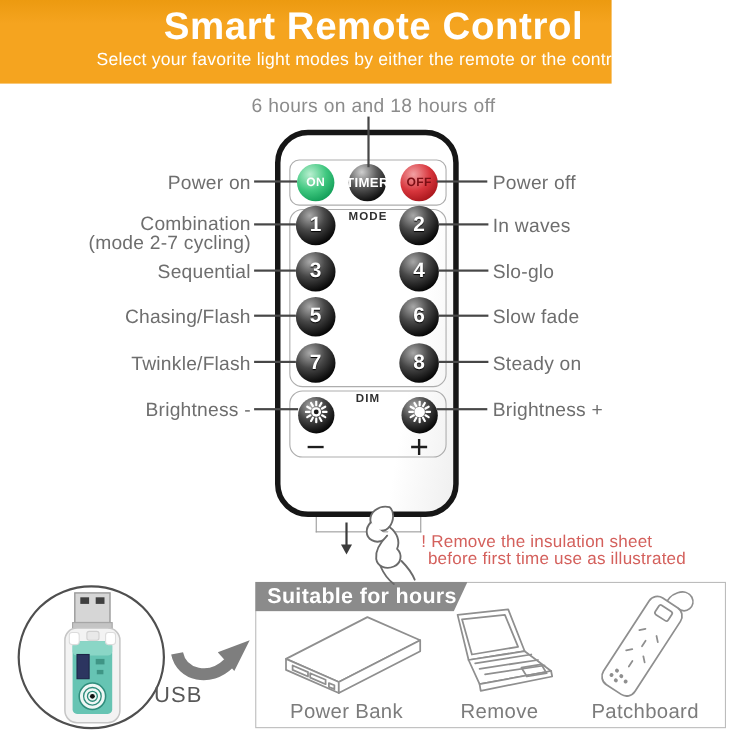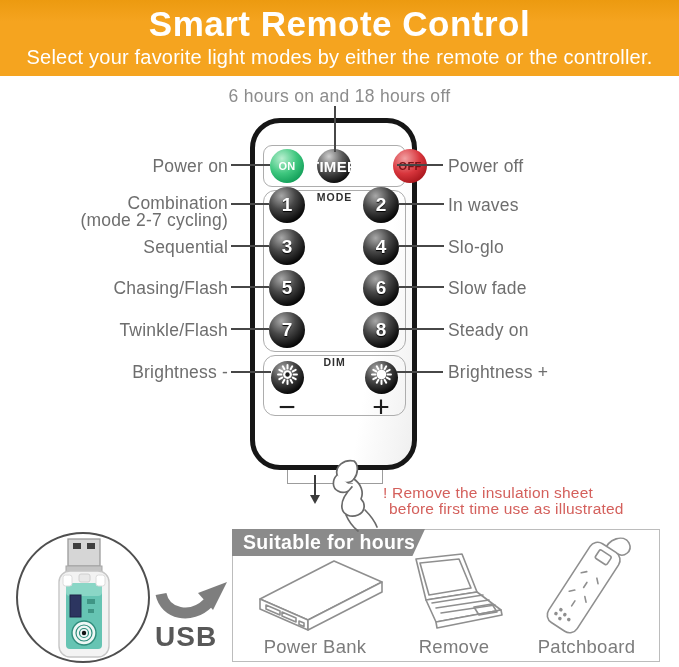--- a/index.html
+++ b/index.html
@@ -1,25 +1,25 @@
 <!DOCTYPE html>
 <html style="--orange: #f5a41f; --orange_dark: #ec9a10; --note_gray: #8c8c8c; --label_gray: #6e6e6e; --line_dark: #474747; --remote_border: #161616; --group_border: #adadad; --off_text: #7c0f15; --red_note: #d4605c; --bar_gray: #8b8b8b; --box_border: #bcbcbc; --icon_stroke: #8f8f8f; --bottom_label_gray: #7c7c7c;"><head>
 <meta charset="utf-8">
 <style>
   html,body{margin:0;padding:0;background:#fff;}
   #canvas{position:relative;width:679px;height:667px;background:#fff;overflow:hidden;
           font-family:"Liberation Sans",sans-serif;}
 
   
-  .header{position:absolute;left:0;top:0;width:679px;height:76px;
+  .header{position:absolute;left:0;top:0;width:556px;height:76px;
           background:linear-gradient(180deg,var(--orange_dark) 0%,var(--orange) 28%);}
   .title{position:absolute;left:0;top:4px;width:679px;text-align:center;
          color:#fff;font-size:35px;font-weight:700;letter-spacing:.5px;}
   .subtitle{position:absolute;left:0;top:46px;width:679px;text-align:center;
-            color:#fff;font-size:20px;letter-spacing:.2px;}
+            color:#fff;font-size:16px;letter-spacing:.2px;}
 
   
   .timer-note{position:absolute;left:0;top:86px;width:679px;text-align:center;
               color:var(--note_gray);font-size:17.5px;letter-spacing:.3px;}
   .vline{position:absolute;left:334px;top:106px;width:1.6px;height:46px;background:var(--line_dark);z-index:6;}
 
   
   .remote{position:absolute;left:250px;top:118px;width:167px;height:352px;box-sizing:border-box;
           border:5px solid var(--remote_border);border-radius:30px;z-index:2;
           background:linear-gradient(100deg,#ffffff 72%,#efefef 100%);padding-left:32px;}
@@ -29,22 +29,22 @@
   .gp-dim{left:8px;top:232px;width:143px;height:61px;border-radius:12px;}
   .gp-label{position:absolute;left:8px;width:143px;text-align:center;
             font-size:10.5px;font-weight:700;color:#2f2f2f;letter-spacing:1px;}
 
   .btn{position:absolute;width:36px;height:36px;border-radius:50%;
        display:flex;align-items:center;justify-content:center;
        background:radial-gradient(circle at 35% 25%,#a8a8a8,#484848 38%,#050505 78%);
        color:#fff;font-weight:700;font-size:19px;text-shadow:0 1px 1px #000;}
   .btn-sm{width:34px;height:34px;font-size:11px;letter-spacing:.3px;text-shadow:none;}
   .btn-on{background:radial-gradient(circle at 35% 28%,#b9efd0,#3fc77f 45%,#0d9a54 82%);}
-  .btn-timer{background:radial-gradient(circle at 35% 22%,#cfcfcf,#5a5a5a 40%,#0a0a0a 80%);font-size:15px;}
-  .btn-off{background:radial-gradient(circle at 35% 28%,#f2a0a2,#d8363d 46%,#a01016 85%);color:var(--off_text);margin-left:29px;}
+  .btn-timer{background:radial-gradient(circle at 35% 22%,#cfcfcf,#5a5a5a 40%,#0a0a0a 80%);font-size:12px;}
+  .btn-off{background:radial-gradient(circle at 35% 28%,#f2a0a2,#d8363d 46%,#a01016 85%);color:var(--off_text);}
   .btn-dim{width:33px;height:33px;}
 
   .dim-sign{position:absolute;width:28px;height:28px;display:flex;align-items:center;justify-content:center;
             font-size:30px;color:#1d1d1d;font-weight:400;}
 
   
   .cline{position:absolute;height:1.6px;background:var(--line_dark);z-index:5;}
   .lbl{position:absolute;color:var(--label_gray);font-size:17.5px;line-height:19px;letter-spacing:.2px;white-space:nowrap;}
   .lbl-l{right:451px;text-align:center;}
   .lbl-r{left:448px;text-align:left;}
@@ -57,21 +57,21 @@
          border-left:5.5px solid transparent;border-right:5.5px solid transparent;border-top:9px solid #3c3c3c;}
   .handsvg{position:absolute;left:320px;top:458px;z-index:4;}
 
   .note1{position:absolute;left:383px;top:484px;color:var(--red_note);font-size:15.5px;letter-spacing:.2px;}
   .note2{position:absolute;left:389px;top:500px;color:var(--red_note);font-size:15.5px;letter-spacing:.2px;}
 
   
   .usb-circle{position:absolute;left:16px;top:532px;width:134px;height:131px;box-sizing:border-box;
               border:2.5px solid #4f4f4f;border-radius:50%;background:#fff;}
   .usbsvg{position:absolute;left:46px;top:537px;}
-  .usb-label{position:absolute;left:155px;top:621px;font-size:28px;font-weight:700;color:#585858;letter-spacing:1px;}
+  .usb-label{position:absolute;left:140px;top:621px;font-size:20px;font-weight:400;color:#585858;letter-spacing:1px;}
   .curve-arrow{position:absolute;left:153px;top:568px;}
 
   
   .sbox{position:absolute;left:232px;top:529px;width:428px;height:133px;box-sizing:border-box;
         border:1.5px solid var(--box_border);background:#fff;}
   .sbar{position:absolute;left:232px;top:529px;width:193px;height:27px;background:var(--bar_gray);
         clip-path:polygon(0 0,100% 0,93.5% 100%,0 100%);z-index:2;}
   .sbar-text{position:absolute;left:243px;top:531px;color:#fff;font-size:19.5px;font-weight:700;letter-spacing:.3px;z-index:3;}
   .icon-abs{position:absolute;}
   .item-lbl{position:absolute;top:636px;color:var(--bottom_label_gray);font-size:18.5px;text-align:center;letter-spacing:.3px;}

